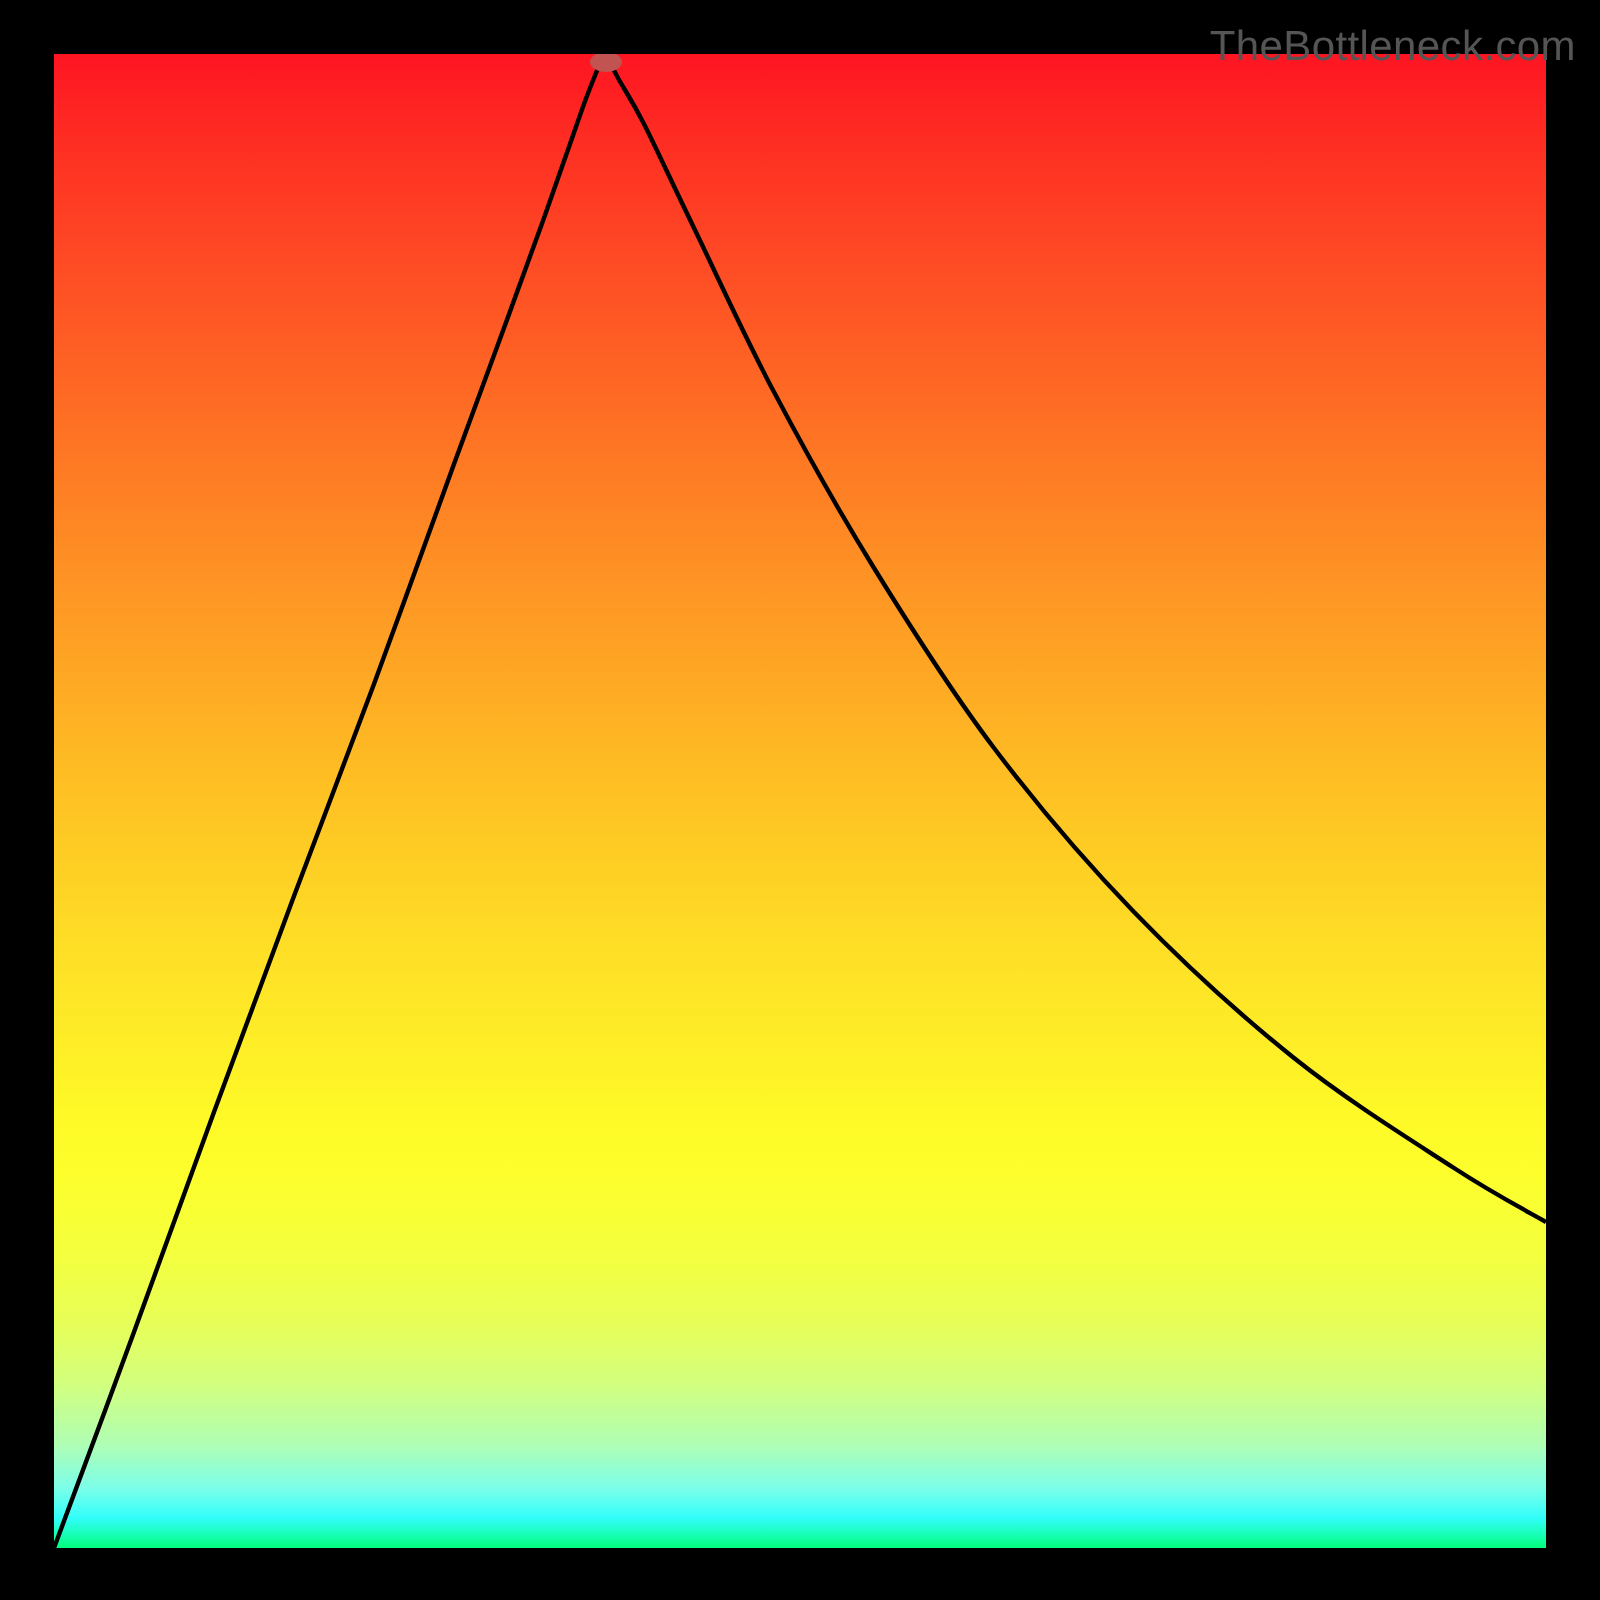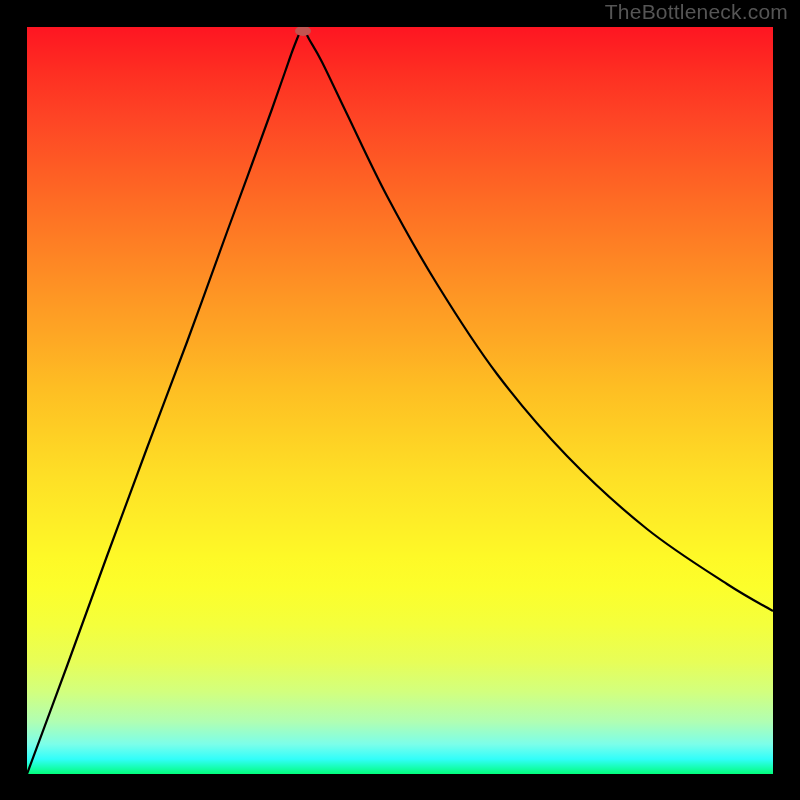--- a/index.html
+++ b/index.html
@@ -6,21 +6,21 @@
   body {
     width: 800px;
     height: 800px;
     background: #000;
     font-family: Arial, Helvetica, sans-serif;
     position: relative;
     overflow: hidden;
   }
   .watermark {
     position: absolute;
-    top: 0;
+    top: 12px;
     right: 12px;
     z-index: 10;
     color: #555;
     font-size: 21px;
     font-weight: 400;
     letter-spacing: 0.2px;
   }
   .plot-frame {
     position: absolute;
     left: 27px;

